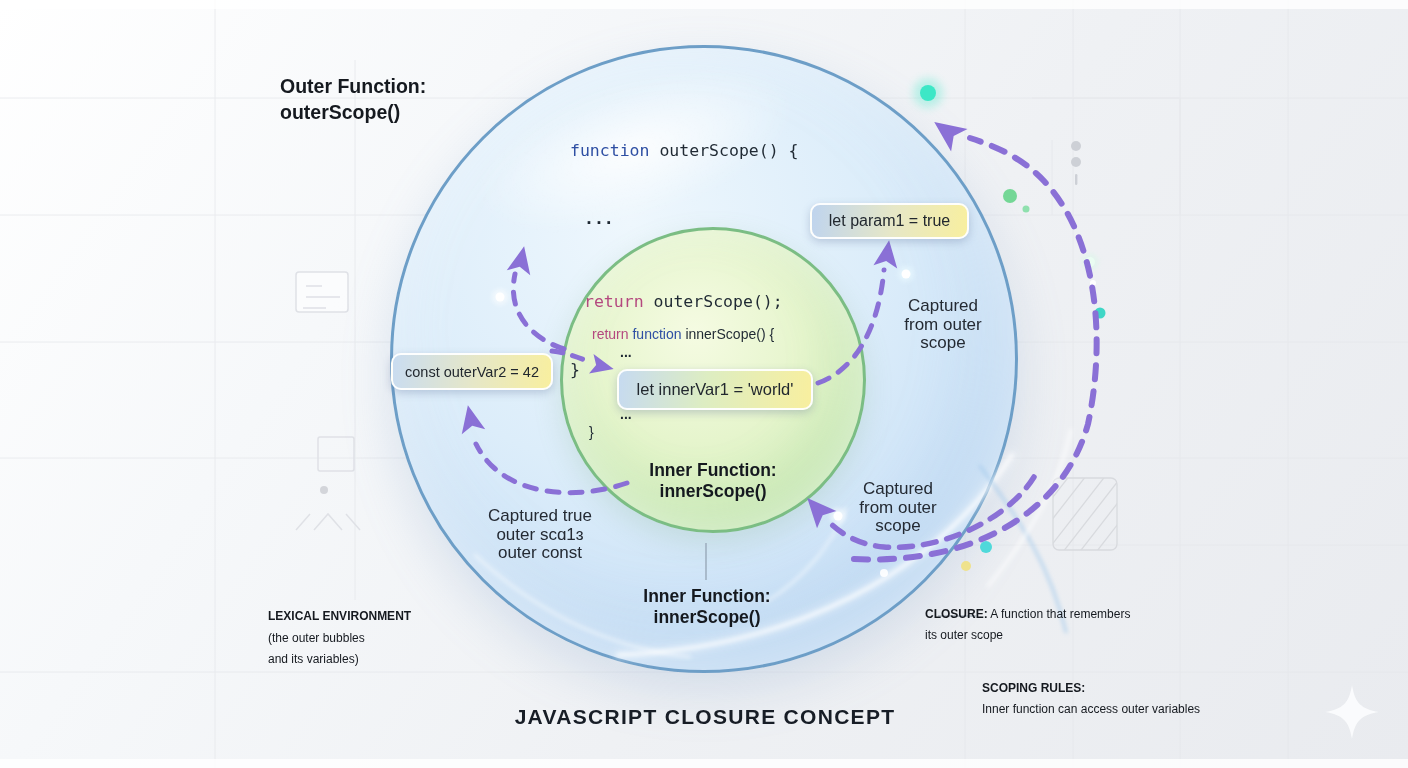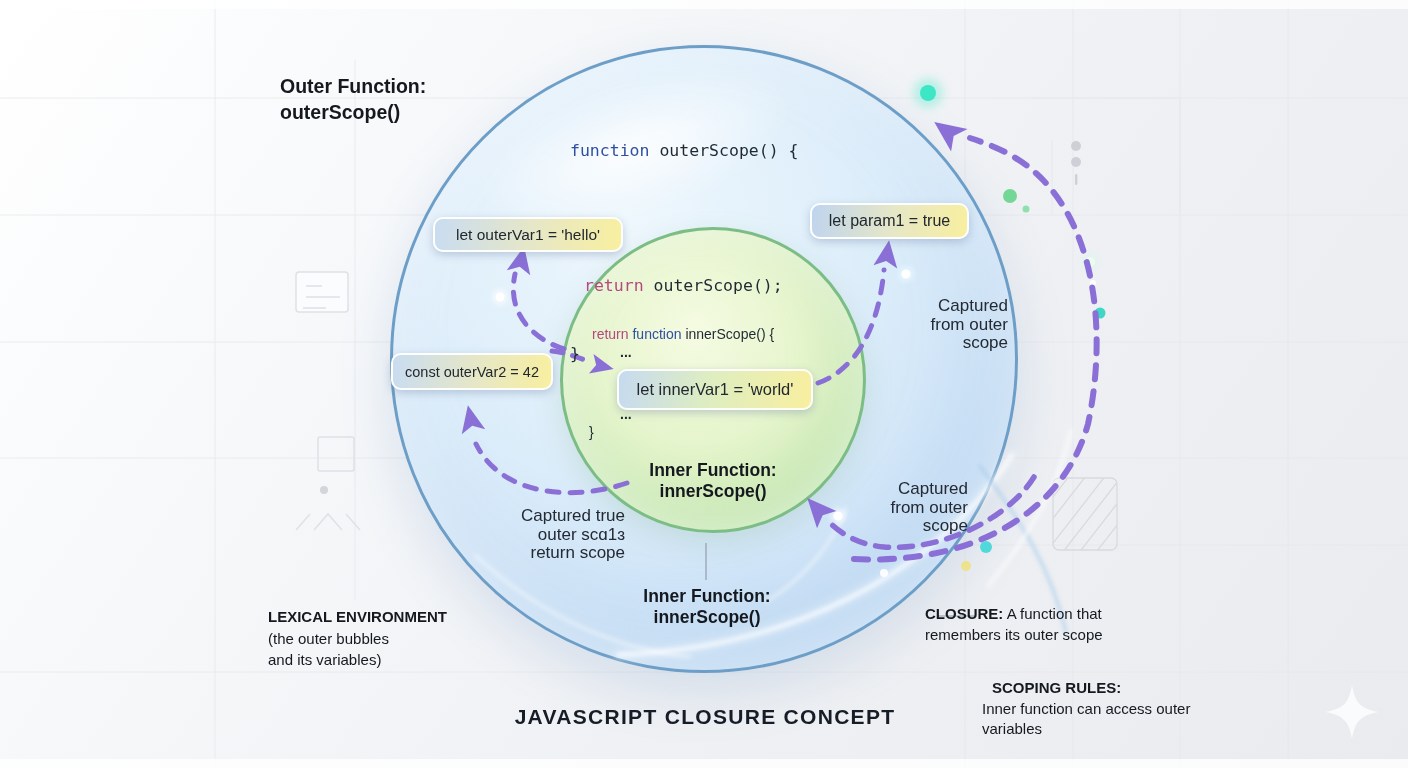--- a/index.html
+++ b/index.html
@@ -34,23 +34,23 @@
   .code-sm{font-family:Liberation Sans, sans-serif;font-size:14px;white-space:pre;color:#1f2933;}
   .kw-blue{color:#2e4fa3;}
   .kw-pink{color:#b4497f;}
   .varbox{
     display:flex;align-items:center;justify-content:center;
     border:2px solid rgba(255,255,255,.95);border-radius:10px;
     background:linear-gradient(97deg,#c9dcf1 0%,#e6e7c7 52%,#f8ef9f 100%);
     box-shadow:0 3px 8px rgba(85,105,150,.3);
     font-size:15.5px;color:#22282f;white-space:nowrap;
   }
-  .cap{font-size:17px;line-height:18.5px;text-align:right;color:#242a33;}
+  .cap{font-size:17px;line-height:18.5px;text-align:center;color:#242a33;}
   .ifl{font-weight:bold;font-size:17.5px;line-height:21px;text-align:center;color:#15191f;}
-  .legend{font-size:15px;line-height:21px;color:#15191f;}
+  .legend{font-size:12px;line-height:21px;color:#15191f;}
   .legend b{font-weight:bold;}
   .title{
     left:330px;top:705px;width:750px;text-align:center;
     font-size:21px;font-weight:800;letter-spacing:1.3px;color:#171d26;
   }
   svg{display:block;}
 </style>
 </head>
 <body>
 
@@ -172,27 +172,24 @@
   </svg>
 
   <div class="abs hdr" style="left:280px;top:73px;width:220px;">
     <div>Outer Function:</div>
     <div>outerScope()</div>
   </div>
 
   <div class="abs code" style="left:570px;top:95px;">
     <div><span class="kw-blue">function</span><span> outerScope() {</span></div>
     <div style="padding-left:14px;font-weight:bold;">...</div>
-    <div style="padding-left:14px;"><span class="kw-pink">return</span><span> outerScope();</span></div>
+    <div style="padding-left:14px;margin-top:16px;"><span class="kw-pink">return</span><span> outerScope();</span></div>
     <div>}</div>
   </div>
 
-  <div class="abs varbox" style="left:433px;top:217px;width:186px;height:31px;">
-    <span>let outerVar1 = 'hello'</span>
-  </div>
   <div class="abs varbox" style="left:810px;top:203px;width:155px;height:32px;background:linear-gradient(97deg,#bfd4ee 0%,#e6e7c7 52%,#f8ef9f 100%);font-size:16px;">
     <span>let param1 = true</span>
   </div>
   <div class="abs varbox" style="left:391px;top:353px;width:158px;height:33px;font-size:14.5px;">
     <span>const outerVar2 = 42</span>
   </div>
 
   <div class="abs code-sm" style="left:592px;top:326px;"><span class="kw-pink">return</span><span> </span><span class="kw-blue">function</span><span> innerScope() {</span></div>
   <div class="abs code-sm" style="left:620px;top:344px;font-weight:bold;">...</div>
   <div class="abs varbox" style="left:617px;top:369px;width:192px;height:37px;font-size:16.5px;background:linear-gradient(97deg,#c6daf0 0%,#ddedc2 45%,#f8ef9f 100%);">
@@ -206,21 +203,21 @@
     <div>innerScope()</div>
   </div>
   <div class="abs ifl" style="left:607px;top:586px;width:200px;">
     <div>Inner Function:</div>
     <div>innerScope()</div>
   </div>
 
   <div class="abs cap" style="left:455px;top:507px;width:170px;">
     <div>Captured true</div>
     <div>outer scɑ1ɜ</div>
-    <div>return scope</div>
+    <div>outer const</div>
   </div>
   <div class="abs cap" style="left:878px;top:297px;width:130px;">
     <div>Captured</div>
     <div>from outer</div>
     <div>scope</div>
   </div>
   <div class="abs cap" style="left:828px;top:480px;width:140px;">
     <div>Captured</div>
     <div>from outer</div>
     <div>scope</div>
@@ -229,21 +226,21 @@
   <div class="abs legend" style="left:268px;top:606px;width:235px;line-height:21.5px;">
     <div style="font-weight:bold;">LEXICAL ENVIRONMENT</div>
     <div>(the outer bubbles</div>
     <div>and its variables)</div>
   </div>
 
   <div class="abs legend" style="left:925px;top:604px;width:212px;line-height:20.5px;">
     <b>CLOSURE:</b><span> A function that remembers its outer scope</span>
   </div>
   <div class="abs legend" style="left:982px;top:678px;width:225px;line-height:20.5px;">
-    <div style="font-weight:bold;margin-left:10px;">SCOPING RULES:</div>
+    <div style="font-weight:bold;">SCOPING RULES:</div>
     <div>Inner function can access outer variables</div>
   </div>
 
   <div class="abs title">JAVASCRIPT CLOSURE CONCEPT</div>
 
   <div class="abs edge-strip" style="top:0;"></div>
   <div class="abs edge-strip" style="bottom:0;"></div>
 </div>
 
 </body></html>

